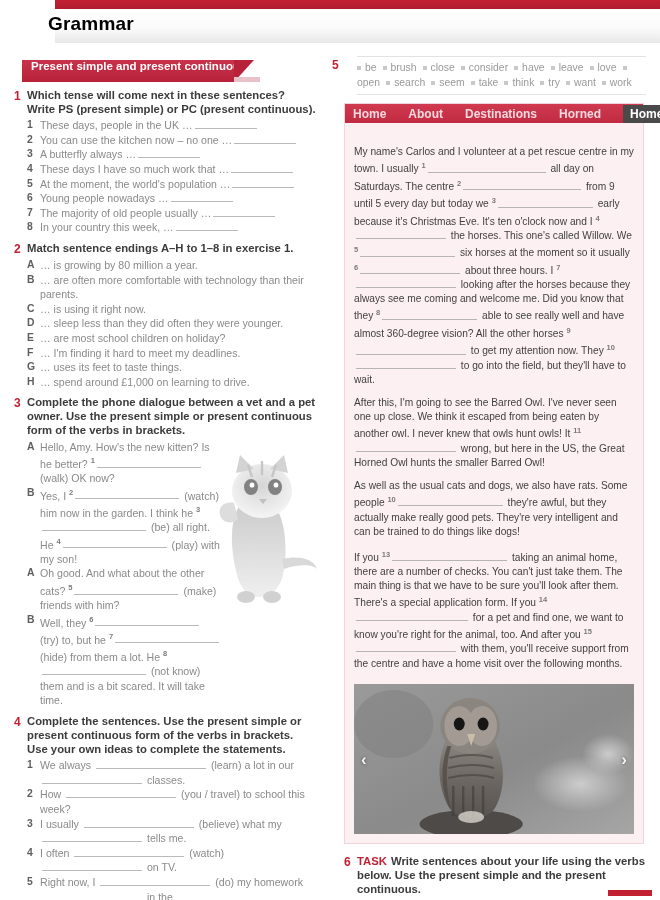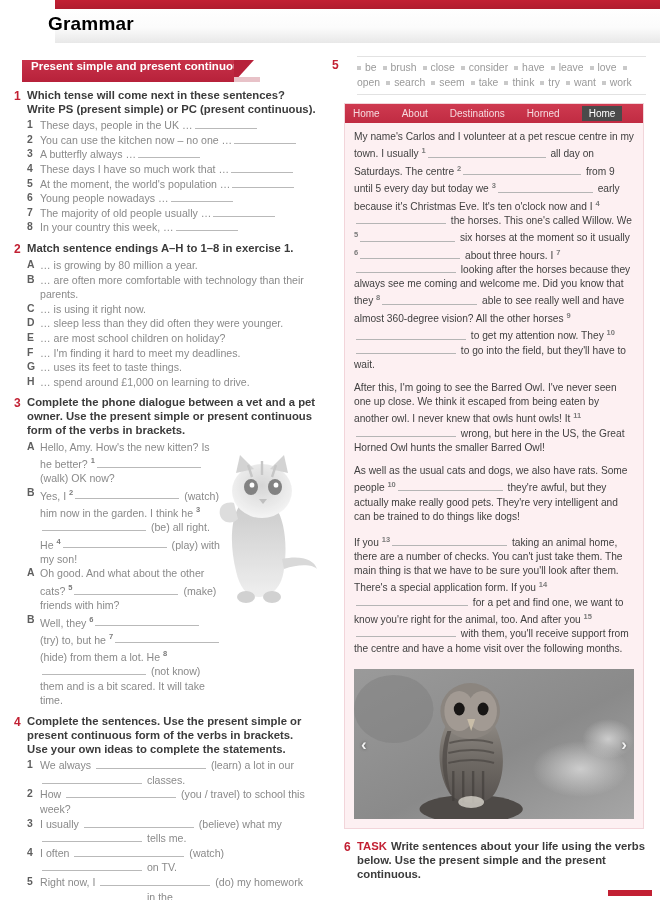--- a/index.html
+++ b/index.html
@@ -95,26 +95,26 @@
   .browser{
     margin:4px 12px 0 14px; width:300px;
     background:#fdf0f2; border:1px solid #f2d5da;
     position:relative;
   }
   .navbar{
     height:19px; background:linear-gradient(180deg,#cf3a50 0%, #c02b42 100%);
     display:flex; align-items:center; padding-left:8px; gap:0;
   }
   .navbar .nav-item{
-    color:#f6d9de; font-size:10px; font-weight:normal; margin-right:22px; white-space:nowrap;
+    color:#f6d9de; font-size:12px; font-weight:bold; margin-right:22px; white-space:nowrap;
   }
   .navbar .nav-item.active{
     background:#4a4a4a; color:#ffffff; padding:2px 7px; margin-right:0;
   }
-  .blogbody{ padding:7px 9px 8px 9px; }
+  .blogbody{ padding:22px 9px 8px 9px; }
   .blogbody p{
     margin:0 0 9px 0; font-size:10.2px; line-height:14.1px; color:#3f3f3f;
   }
   .blogbody p:last-child{ margin-bottom:1px; }
   .blank-b{
     display:inline-block; border-bottom:1px solid #b5b5b5; height:10px; margin:0 2px;
   }
 
   .owlwrap{
     position:relative; margin:4px 9px 9px 9px; height:150px; overflow:hidden;

